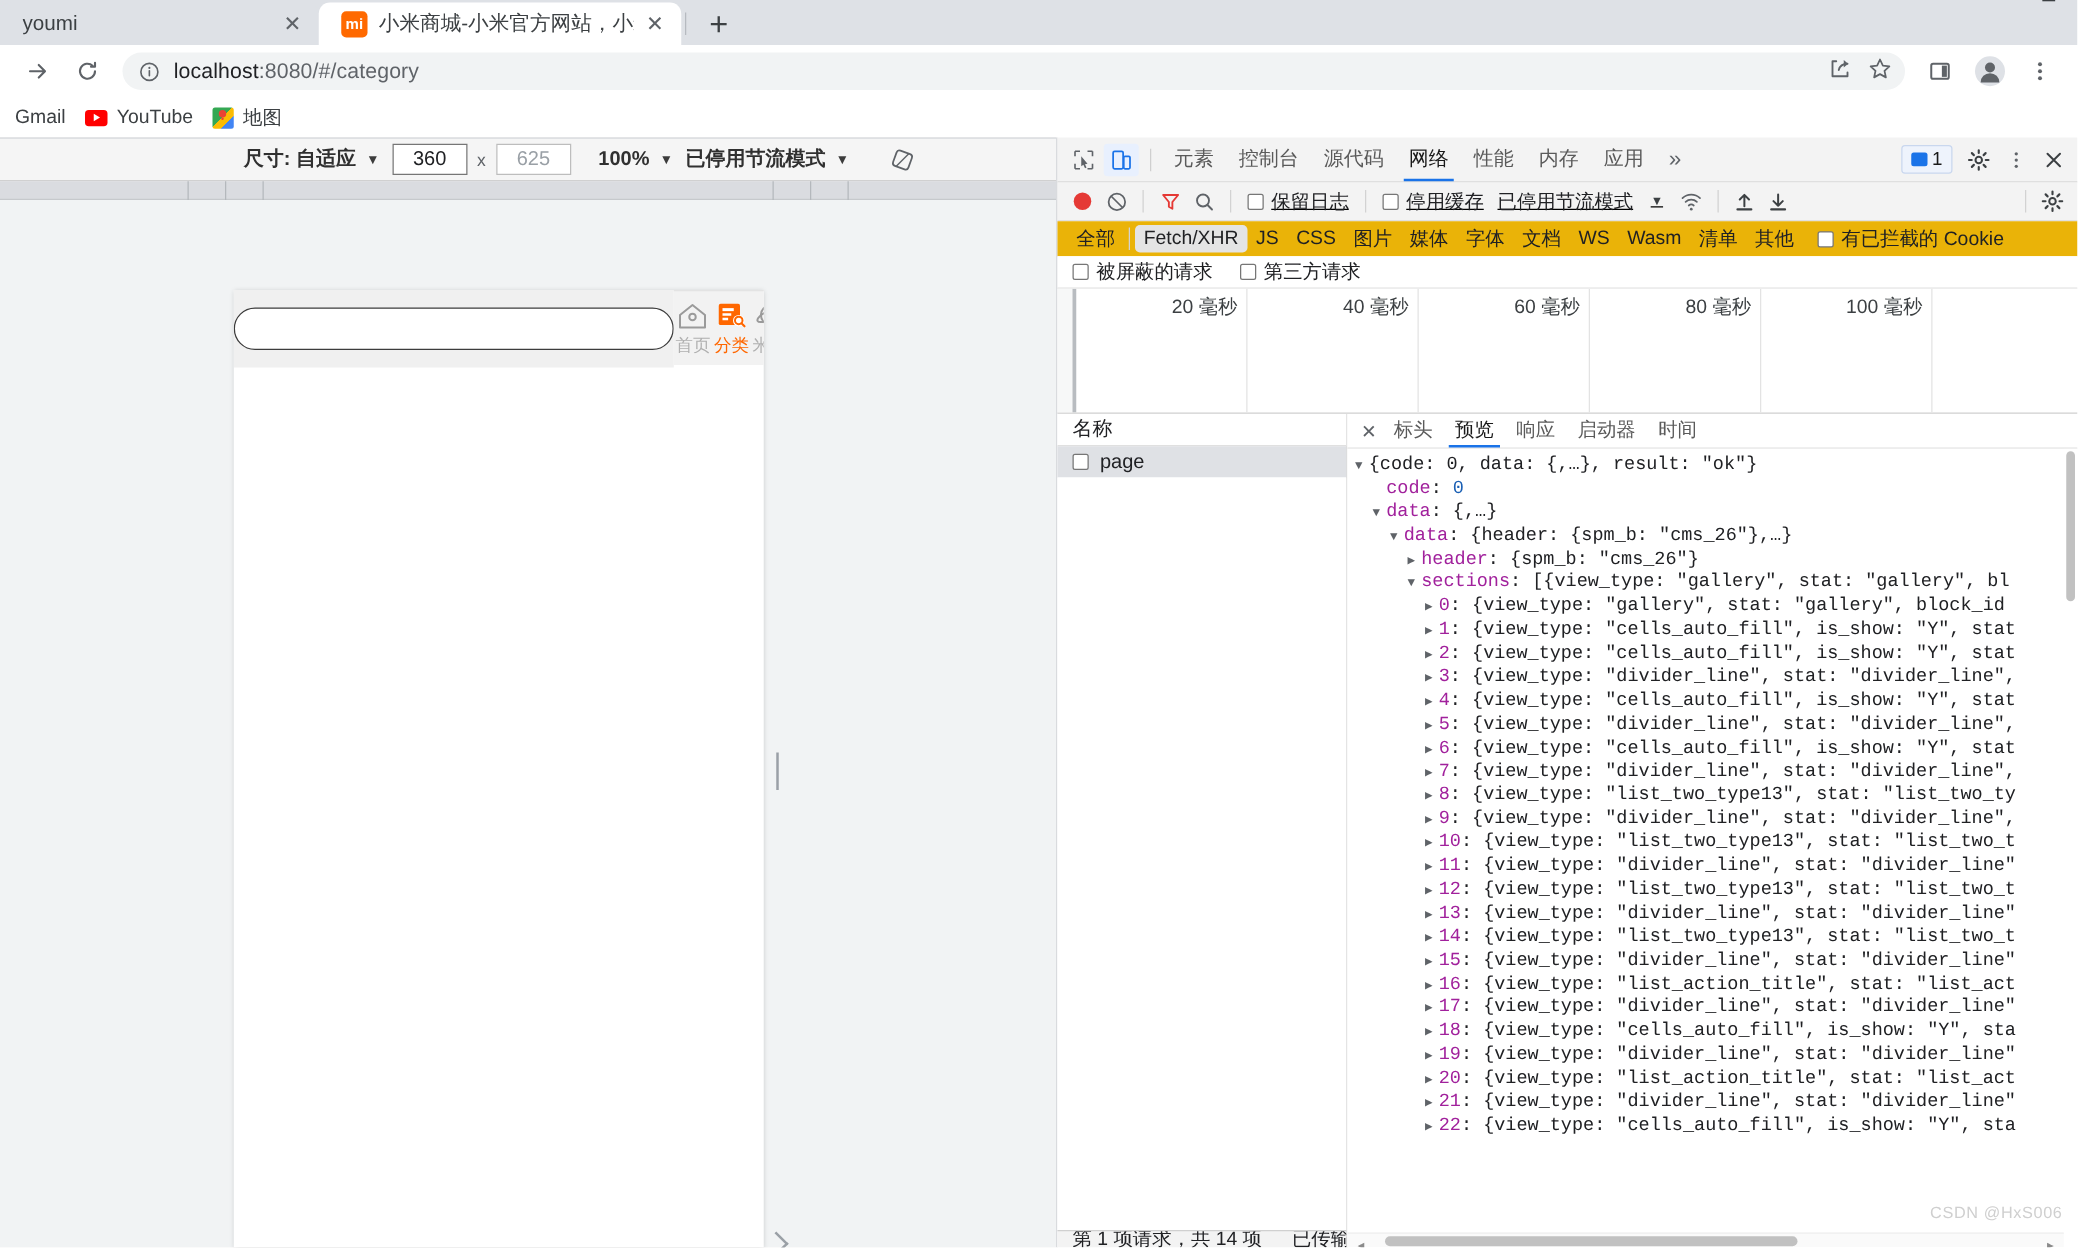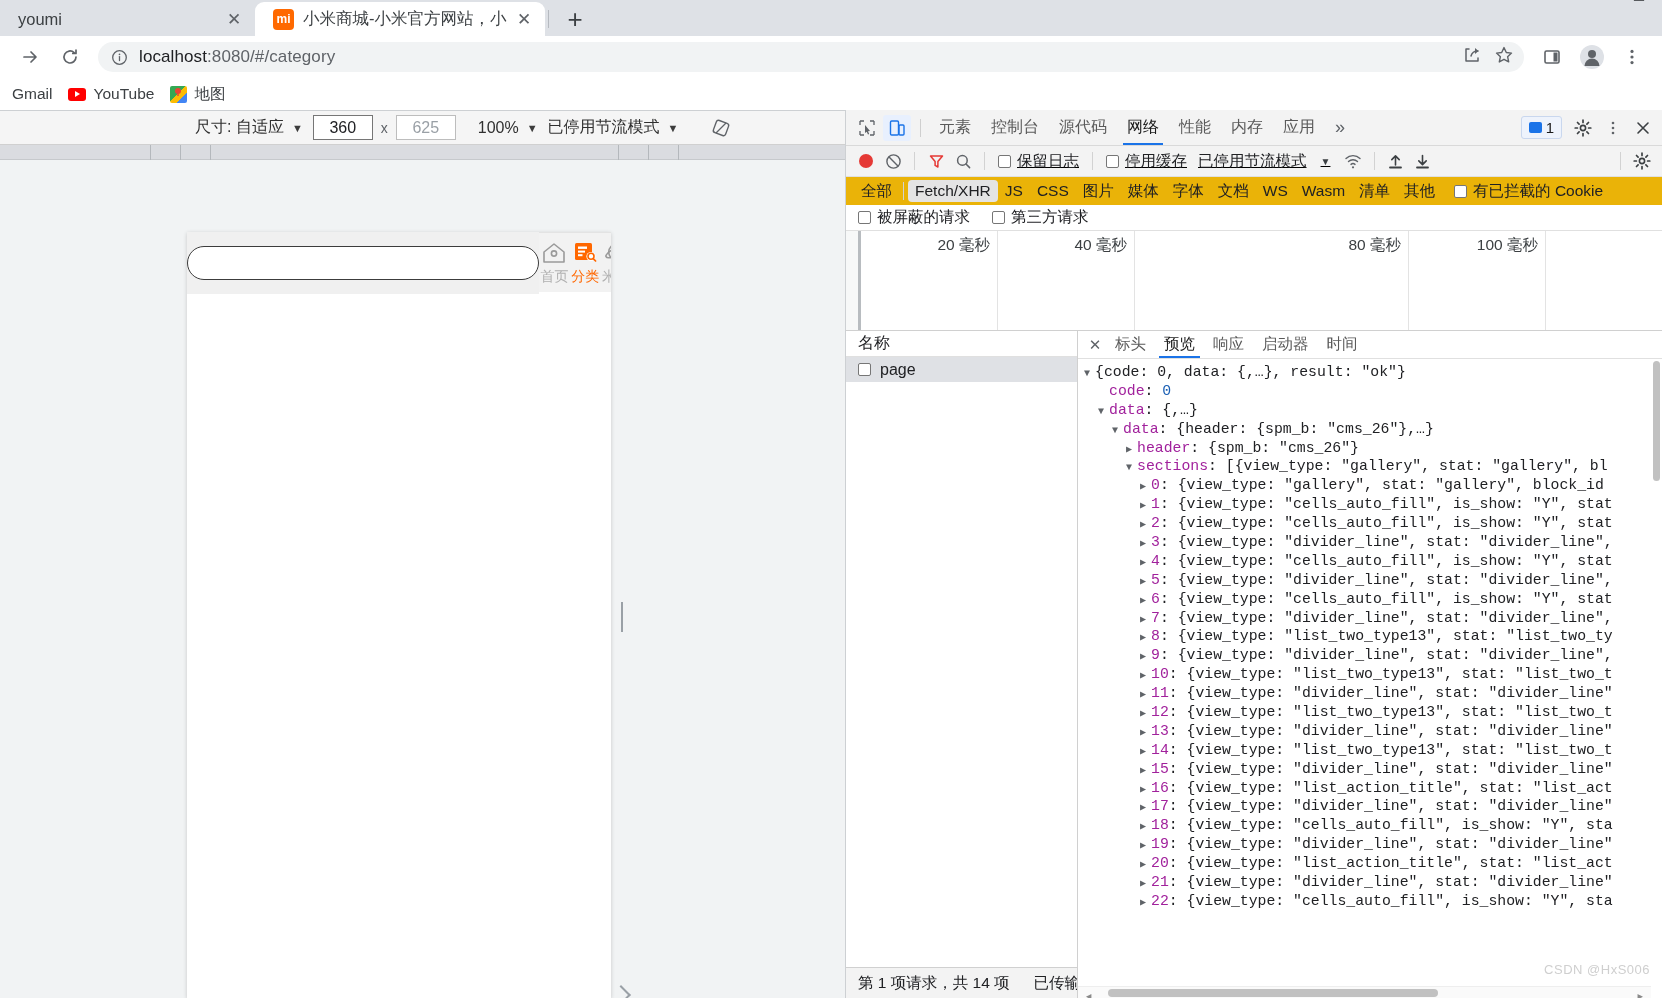--- a/index.html
+++ b/index.html
@@ -92,21 +92,21 @@
   
   .dev-pane {
     position: absolute; top: 110px; left: 0; width: 845px; height: 888px;
     background: #f1f3f4; border-top: 1px solid #cdd0d3;
   }
   .dev-bar {
     height: 34px; background: #f5f5f5; border-bottom: 1px solid #d0d0d0;
     display: flex; align-items: center; justify-content: flex-start;
     padding-left: 195px; gap: 0px; position: relative;
   }
-  .db-label { font-size: 16px; color: #303030; margin-right: 4px; }
+  .db-label { font-size: 16px; color: #303030; margin-right: 4px; font-weight: bold; }
   .db-caret { font-size: 11px; color: #3c3c3c; margin: 0 10px 0 4px; }
   .db-input {
     width: 60px; height: 25px; border: 1px solid #767676; background: #fff;
     font-size: 16px; color: #202124; text-align: center; line-height: 23px;
     font-family: "Liberation Sans", sans-serif;
   }
   .db-input.dim { color: #9aa0a6; border-color: #bdbdbd; }
   .db-x { font-size: 14px; color: #5f6368; margin: 0 8px; }
   .db-rot {
     width: 22px; height: 22px; margin-left: 22px; color: #5f6368;
@@ -254,21 +254,21 @@
     height: 26px; border-bottom: 1px solid #e0e0e0; display: flex; align-items: center;
     padding-left: 12px; font-size: 16px; color: #202124; background: #fff;
   }
   .rl-row {
     height: 25px; display: flex; align-items: center; gap: 9px; padding-left: 12px;
     font-size: 16px; color: #202124; background: #dfe1e5;
   }
   .rl-row .box { width: 13px; height: 13px; border: 1.4px solid #767676; border-radius: 2px; background:#fff; }
   .rl-fill { flex: 1 1 auto; background: #fff; }
   .rl-status {
-    height: 31px; flex: 0 0 auto; border-top: 1px solid #d0d0d0; background: #f3f3f3;
+    height: 14px; flex: 0 0 auto; border-top: 1px solid #d0d0d0; background: #f3f3f3;
     display: flex; align-items: center; font-size: 15.5px; color: #202124;
     padding-left: 12px; gap: 12px; white-space: nowrap; overflow: hidden;
   }
   .rl-status .vs { width: 1px; height: 15px; background: #c6c6c6; }
 
   .detail { flex: 1 1 auto; display: flex; flex-direction: column; min-width: 0; background: #fff; }
   .detail-tabs {
     height: 28px; flex: 0 0 auto; border-bottom: 1px solid #e0e0e0;
     display: flex; align-items: center; padding-left: 6px; background: #fff;
   }
@@ -649,20 +649,21 @@
         <span>第三方请求</span>
       </span>
     </div>
 
     <div class="overview">
       <div class="ov-left"></div>
       <div class="ov-bar"></div>
       <div class="ov-grid">
         <span class="ov-cell" style="left:0px;width:137px">20 毫秒</span>
         <span class="ov-cell" style="left:137px;width:137px">40 毫秒</span>
+        <span class="ov-cell" style="left:274px;width:137px">60 毫秒</span>
         <span class="ov-cell" style="left:411px;width:137px">80 毫秒</span>
         <span class="ov-cell" style="left:548px;width:137px">100 毫秒</span>
       </div>
     </div>
 
     <div class="dt-split">
 
       <div class="req-list">
         <div class="rl-head">名称</div>
         <div class="rl-row">

